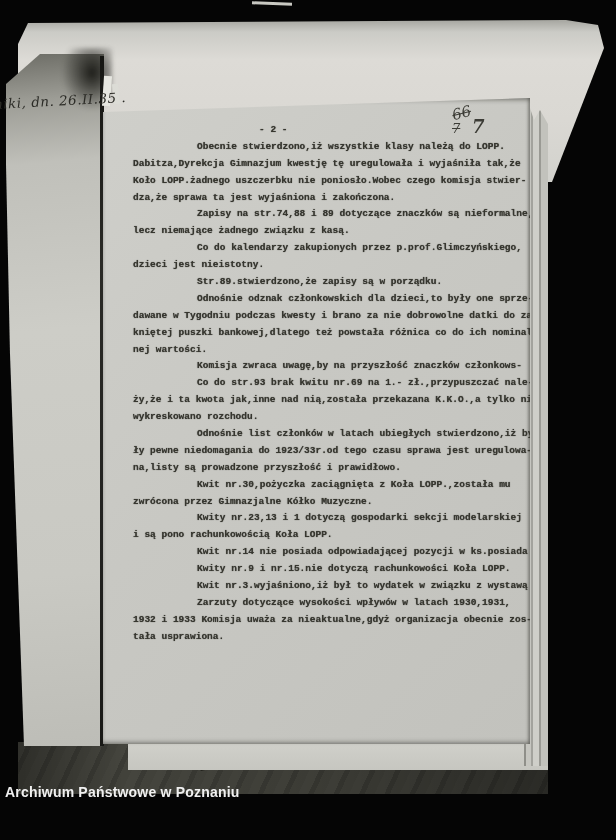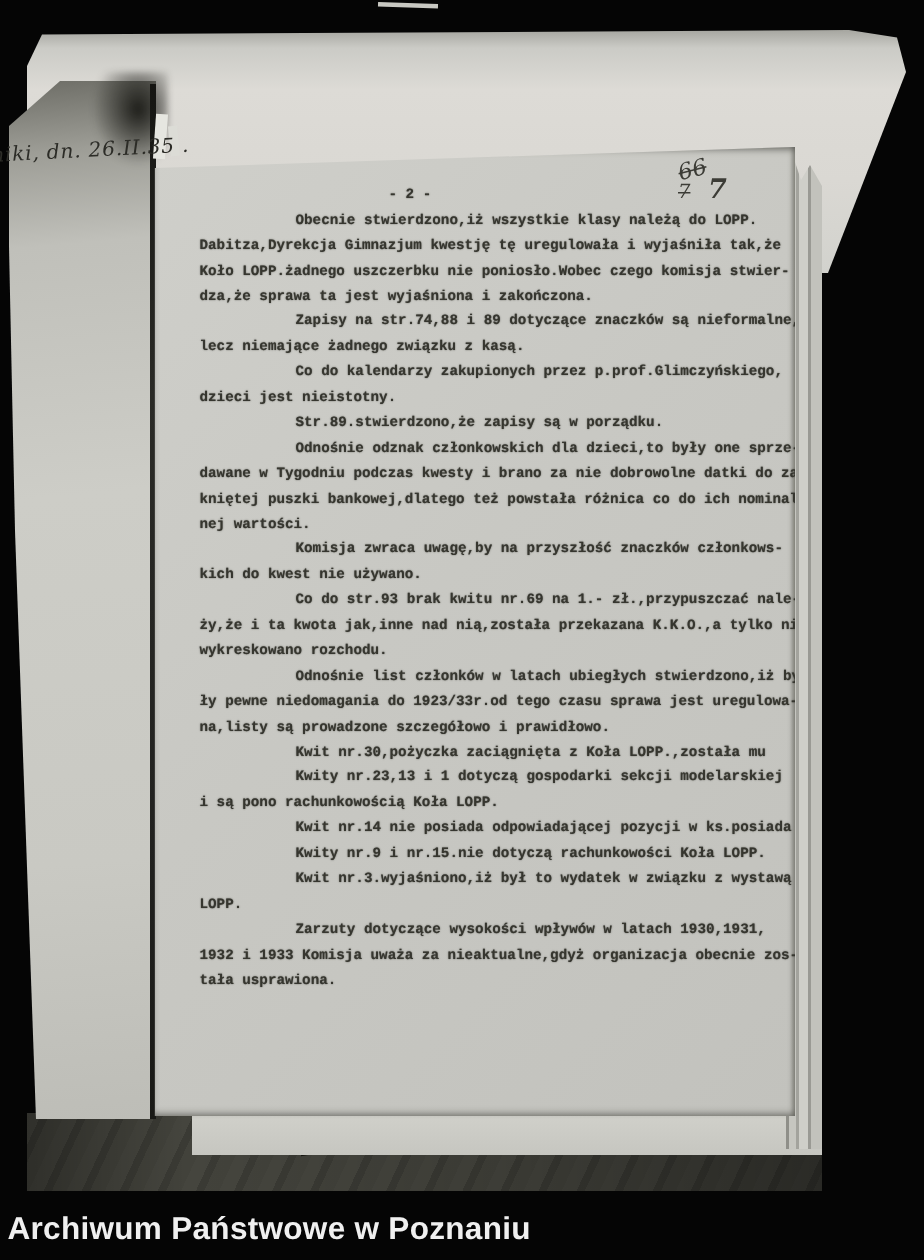--- a/index.html
+++ b/index.html
@@ -62,22 +62,22 @@
   .pencil{position:absolute;left:446px;top:104px;width:74px;height:46px;
     font-family:"DejaVu Serif",serif;font-style:italic;color:#3c3c36;}
   .pencil .m1{position:absolute;left:6px;top:0px;font-size:15px;transform:rotate(-14deg);text-decoration:line-through;}
   .pencil .m2{position:absolute;left:6px;top:17px;font-size:13px;text-decoration:line-through;}
   .pencil .m3{position:absolute;left:26px;top:12px;font-size:18px;font-weight:700;}
 
   
   .scratch{position:absolute;left:252px;top:2px;width:40px;height:3px;background:#c8c8c2;transform:rotate(2deg);}
 
   
-  .caption{position:absolute;left:5px;top:808px;
-    font-family:"Liberation Sans",sans-serif;font-weight:700;font-size:21px;color:#f0f0f0;letter-spacing:.2px;}
+  .caption{position:absolute;left:5px;top:784px;
+    font-family:"Liberation Sans",sans-serif;font-weight:700;font-size:14px;color:#f0f0f0;letter-spacing:.2px;}
 </style>
 </head>
 <body>
 
 <div class="stage">
 
   <div class="backing-top"></div>
   <div class="scratch"></div>
 
   <div class="table-band"></div>
@@ -103,34 +103,33 @@
         <div class="line indent">Zapisy na str.74,88 i 89 dotyczące znaczków są nieformalne,</div>
         <div class="line">lecz niemające żadnego związku z kasą.</div>
         <div class="line indent">Co do kalendarzy zakupionych przez p.prof.Glimczyńskiego,</div>
         <div class="line">dzieci jest nieistotny.</div>
         <div class="line indent">Str.89.stwierdzono,że zapisy są w porządku.</div>
         <div class="line indent">Odnośnie odznak członkowskich dla dzieci,to były one sprze-</div>
         <div class="line">dawane w Tygodniu podczas kwesty i brano za nie dobrowolne datki do zam</div>
         <div class="line">kniętej puszki bankowej,dlatego też powstała różnica co do ich nominal-</div>
         <div class="line">nej wartości.</div>
         <div class="line indent">Komisja zwraca uwagę,by na przyszłość znaczków członkows-</div>
-        <div class="line">kich do kwest nie używano.</div>
         <div class="line indent">Co do str.93 brak kwitu nr.69 na 1.- zł.,przypuszczać nale-</div>
         <div class="line">ży,że i ta kwota jak,inne nad nią,została przekazana K.K.O.,a tylko nie</div>
         <div class="line">wykreskowano rozchodu.</div>
         <div class="line indent">Odnośnie list członków w latach ubiegłych stwierdzono,iż by-</div>
         <div class="line">ły pewne niedomagania do 1923/33r.od tego czasu sprawa jest uregulowa-</div>
-        <div class="line">na,listy są prowadzone szczegółowo i prawidłowo.</div>
+        <div class="line">na,listy są prowadzone przyszłość i prawidłowo.</div>
         <div class="line indent">Kwit nr.30,pożyczka zaciągnięta z Koła LOPP.,została mu</div>
+        <div class="line">zwrócona przez Gimnazjalne Kółko Muzyczne.</div>
         <div class="line indent">Kwity nr.23,13 i 1 dotyczą gospodarki sekcji modelarskiej</div>
         <div class="line">i są pono rachunkowością Koła LOPP.</div>
         <div class="line indent">Kwit nr.14 nie posiada odpowiadającej pozycji w ks.posiada</div>
         <div class="line indent">Kwity nr.9 i nr.15.nie dotyczą rachunkowości Koła LOPP.</div>
         <div class="line indent">Kwit nr.3.wyjaśniono,iż był to wydatek w związku z wystawą</div>
-        <div class="line">LOPP.</div>
         <div class="line indent">Zarzuty dotyczące wysokości wpływów w latach 1930,1931,</div>
         <div class="line">1932 i 1933 Komisja uważa za nieaktualne,gdyż organizacja obecnie zos-</div>
         <div class="line">tała usprawiona.</div>
       </div>
   </div>
 
   <div class="handwriting-left">niki, dn. 26.II.35 .</div>
 
   <div class="pencil">
     <span class="m1">66</span>

